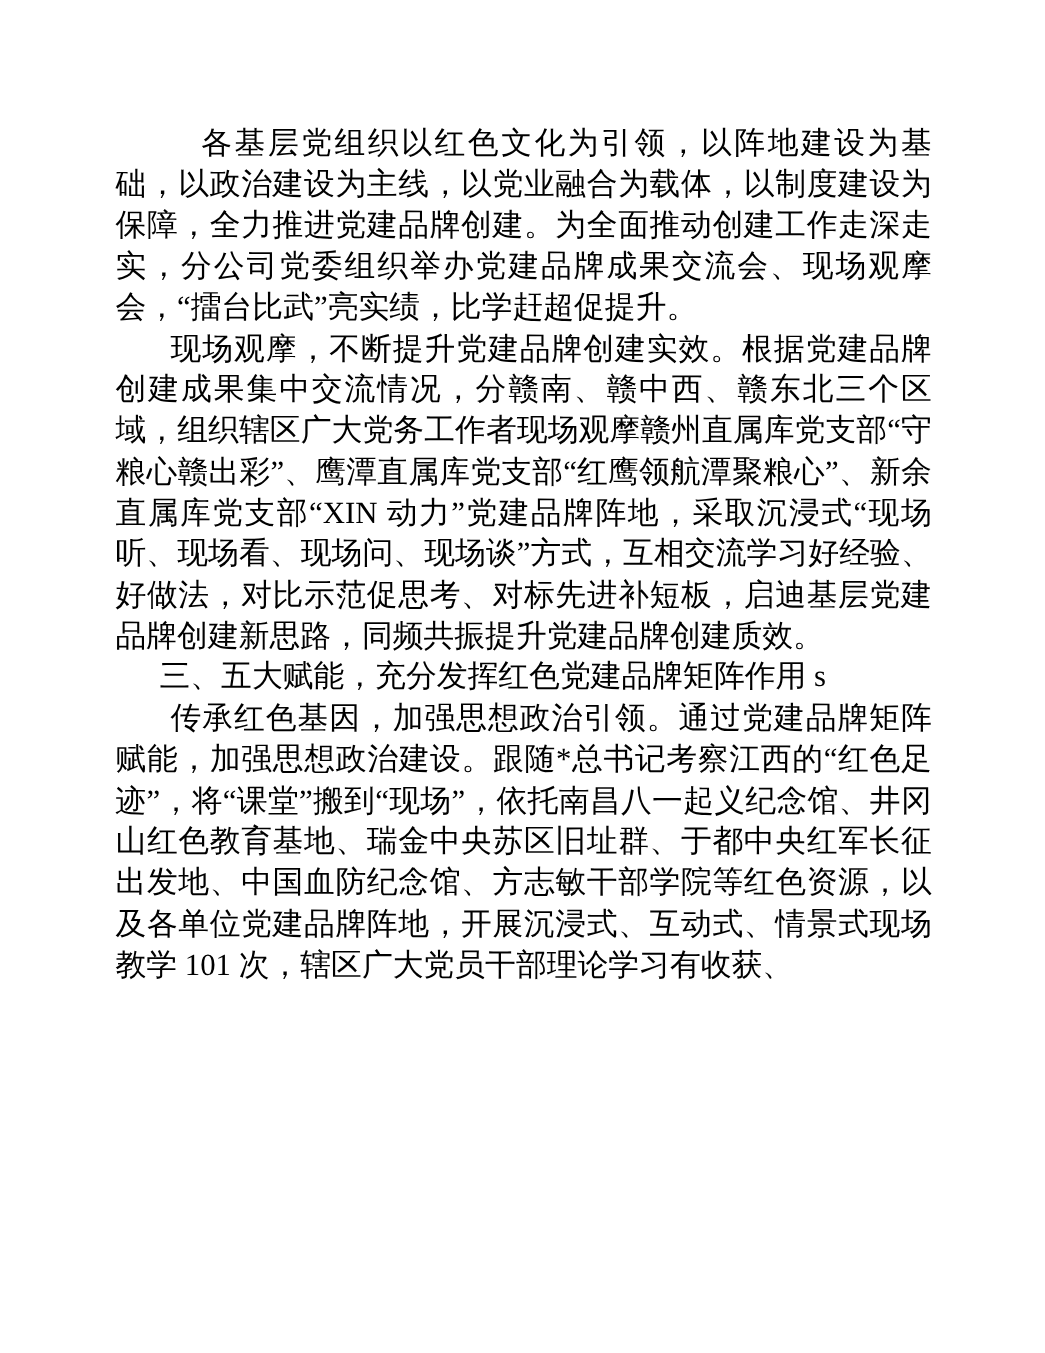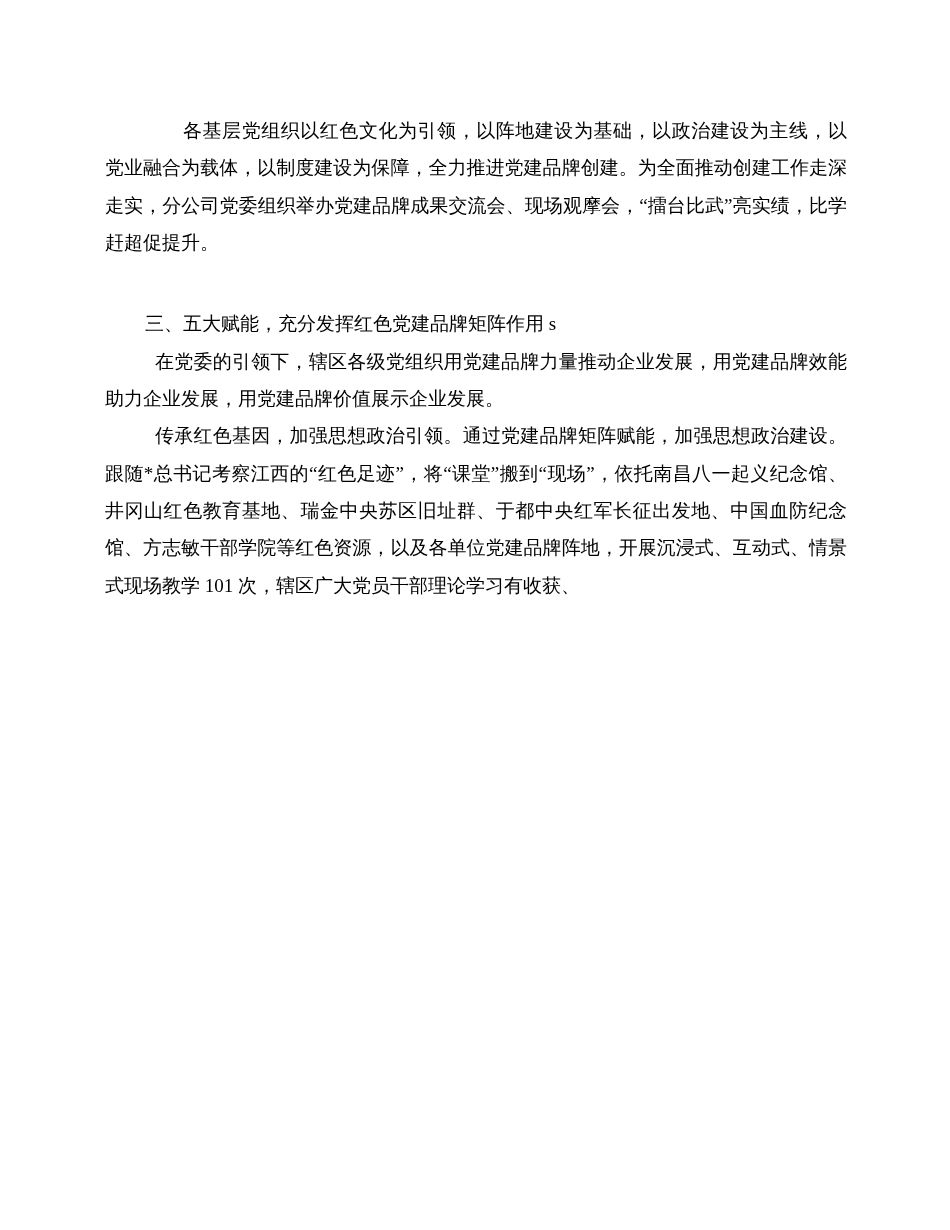--- a/index.html
+++ b/index.html
@@ -17,32 +17,32 @@
   .doc-page {
     position: absolute;
     left: 105px;
     top: 112px;
     width: 742px;
     color: #000000;
   }
   .doc-page p {
     margin: 0;
     padding: 0;
-    font-size: 19px;
+    font-size: 28px;
     line-height: 37.35px;
     text-align: justify;
     text-justify: inter-ideograph;
     word-break: break-all;
     color: #000000;
   }
   p.p-first   { text-indent: 78px; }
   p.p-body    { text-indent: 50px; }
-  p.p-heading { text-indent: 40px; margin-top: 44px; }
+  p.p-heading { text-indent: 40px; }
 </style>
 </head>
 <body>
 
 <div class="doc-page">
   <p class="p-first">各基层党组织以红色文化为引领，以阵地建设为基础，以政治建设为主线，以党业融合为载体，以制度建设为保障，全力推进党建品牌创建。为全面推动创建工作走深走实，分公司党委组织举办党建品牌成果交流会、现场观摩会，“擂台比武”亮实绩，比学赶超促提升。</p>
+  <p class="p-body">现场观摩，不断提升党建品牌创建实效。根据党建品牌创建成果集中交流情况，分赣南、赣中西、赣东北三个区域，组织辖区广大党务工作者现场观摩赣州直属库党支部“守粮心赣出彩”、鹰潭直属库党支部“红鹰领航潭聚粮心”、新余直属库党支部“XIN 动力”党建品牌阵地，采取沉浸式“现场听、现场看、现场问、现场谈”方式，互相交流学习好经验、好做法，对比示范促思考、对标先进补短板，启迪基层党建品牌创建新思路，同频共振提升党建品牌创建质效。</p>
   <p class="p-heading">三、五大赋能，充分发挥红色党建品牌矩阵作用 s</p>
-  <p class="p-body">在党委的引领下，辖区各级党组织用党建品牌力量推动企业发展，用党建品牌效能助力企业发展，用党建品牌价值展示企业发展。</p>
   <p class="p-body">传承红色基因，加强思想政治引领。通过党建品牌矩阵赋能，加强思想政治建设。跟随*总书记考察江西的“红色足迹”，将“课堂”搬到“现场”，依托南昌八一起义纪念馆、井冈山红色教育基地、瑞金中央苏区旧址群、于都中央红军长征出发地、中国血防纪念馆、方志敏干部学院等红色资源，以及各单位党建品牌阵地，开展沉浸式、互动式、情景式现场教学 101 次，辖区广大党员干部理论学习有收获、</p>
 </div>
 
 </body></html>

